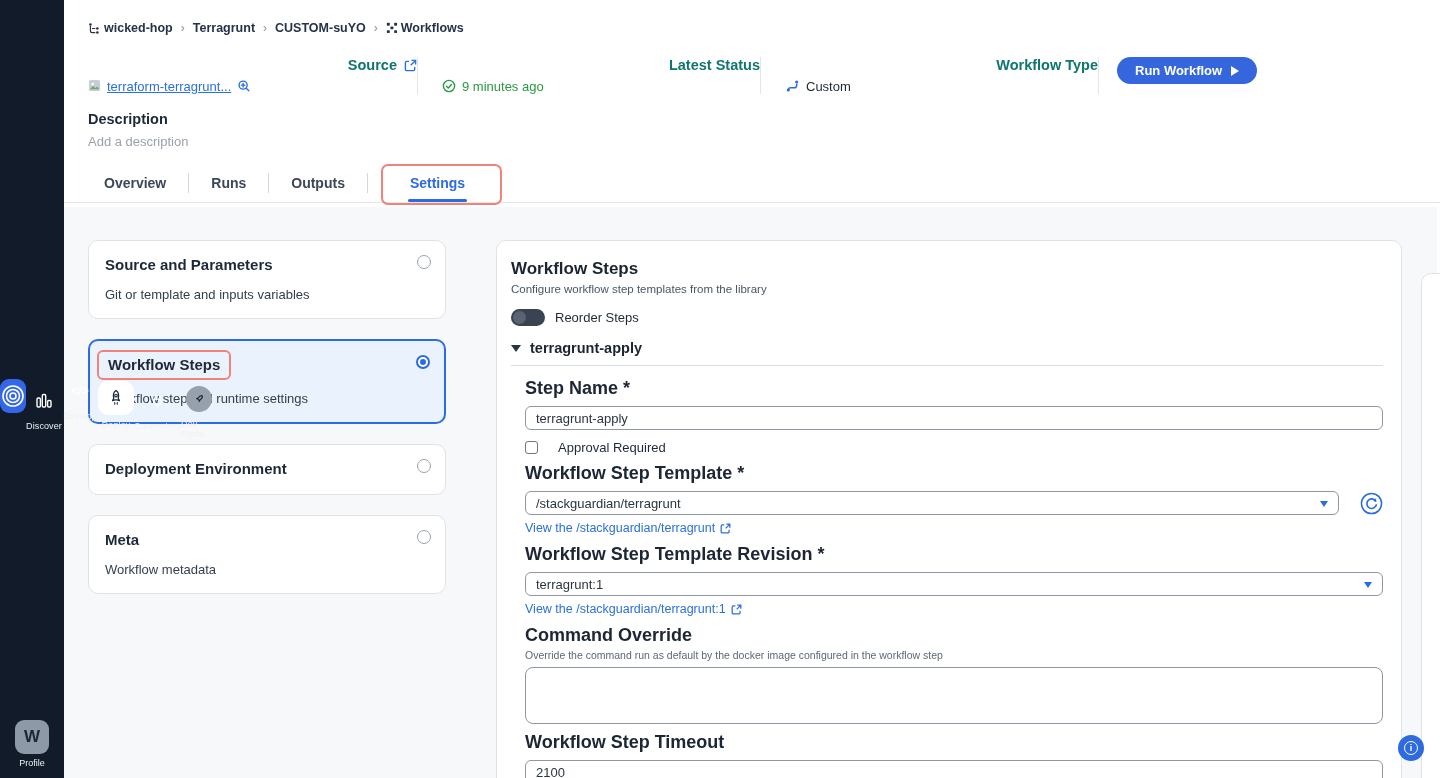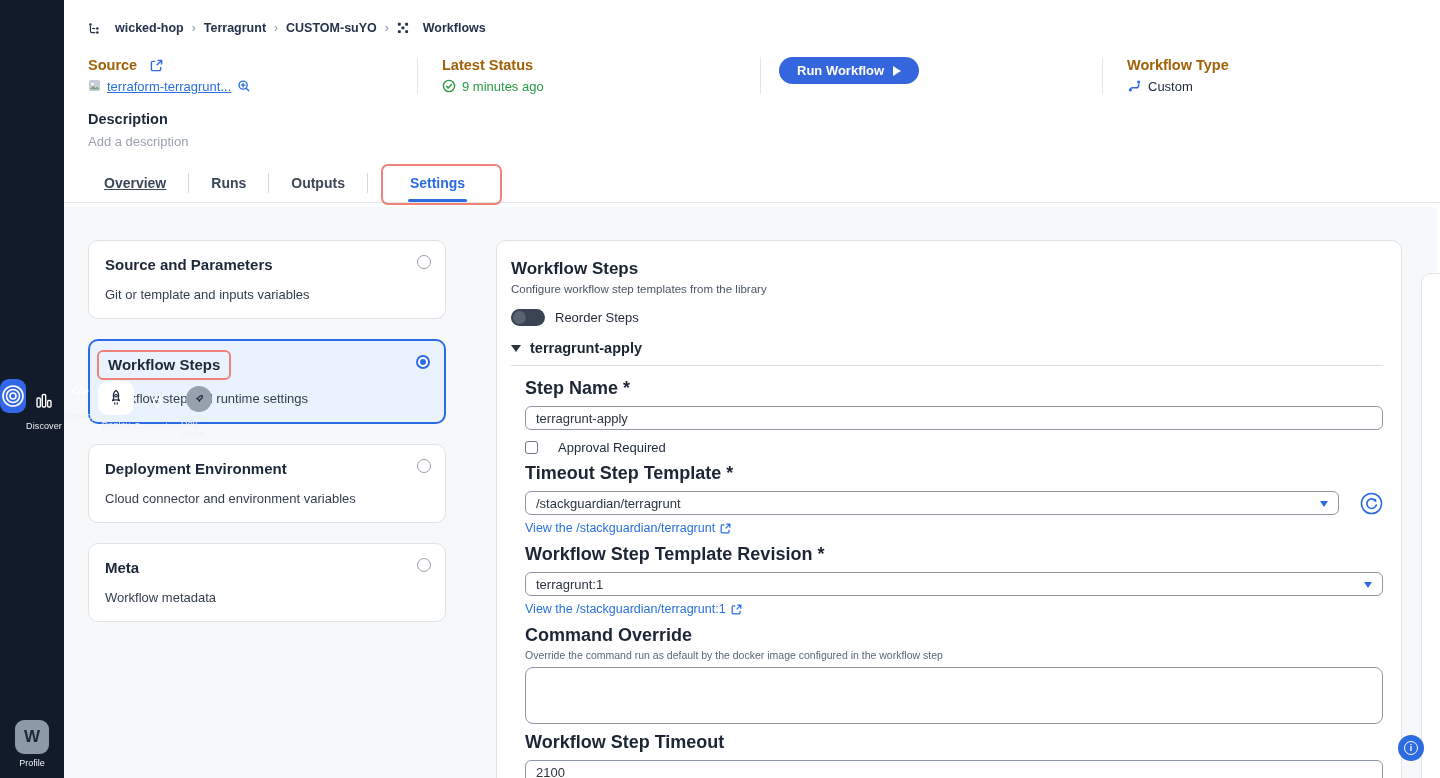--- a/index.html
+++ b/index.html
@@ -41,51 +41,51 @@
   }
   .profile-wrap .lbl { font-size: 9px; color: #eef1f5; margin-top: 4px; }
 
   
   .main { position: absolute; left: 64px; top: 0; width: 1376px; height: 778px; }
 
   .breadcrumb {
     display: flex; align-items: center; gap: 8px;
     padding: 21px 0 0 24px; font-size: 12.5px; font-weight: bold; color: #25334a;
   }
-  .crumb { display: flex; align-items: center; gap: 14px; cursor: pointer; }
+  .crumb { display: flex; align-items: center; gap: 3px; cursor: pointer; }
   .chev { color: #8a94a2; font-size: 12px; font-weight: normal; }
 
   
   .header-row { display: flex; margin-top: 22px; }
   .hcol { padding: 0 0 0 24px; }
   .hcol + .hcol { border-left: 1px solid #e2e5e9; }
   .hcol-1 { width: 353px; }
   .hcol-2 { width: 343px; }
   .hcol-3 { width: 338px; }
   .hcol-4 { flex: 1; padding-left: 18px; }
-  .hlabel { font-size: 14.5px; font-weight: bold; color: #a16207; display: flex; align-items: center; gap: 13px; }
+  .hlabel { font-size: 14.5px; font-weight: bold; color: #0f766e; display: flex; align-items: center; gap: 7px; justify-content: flex-end; }
   .hvalue { margin-top: 6px; font-size: 13px; display: flex; gap: 6px; }
   .src-link { color: #2970e0; text-decoration: underline; cursor: pointer; }
   .status-green { color: #279a43; }
   .run-btn {
     background: #3566dd; color: #fff; border: none; cursor: pointer;
     border-radius: 15px; height: 27px; padding: 0 18px;
     font-size: 13px; font-weight: bold; font-family: inherit;
     display: flex; align-items: center; gap: 9px;
   }
   .play-tri { width: 0; height: 0; border-top: 5px solid transparent; border-bottom: 5px solid transparent; border-left: 8px solid #ffffff; }
 
   .desc-block { padding-left: 24px; margin-top: 17px; }
   .desc-title { font-size: 14.5px; font-weight: bold; color: #1d2838; }
   .desc-placeholder { margin-top: 7px; font-size: 13px; color: #9aa2ad; cursor: text; }
 
   
   .tabs-row { display: flex; align-items: center; margin: 21px 0 0 24px; height: 26px; }
   .tab { font-size: 14px; font-weight: bold; color: #3c4757; padding: 0 12px; cursor: pointer; position: relative; height: 26px; display:flex; align-items:center; }
-  .tab:first-child { padding-left: 16px; text-decoration: underline; }
+  .tab:first-child { padding-left: 16px; }
   .tab-sep { width: 1px; height: 20px; background: #d4d8dd; margin: 0 10px; }
   .tab.active { color: #2b6be3; }
   .tab.active .tab-underline {
     position: absolute; left: 10px; right: 10px; bottom: -6px; height: 3px; background: #2b6be3; border-radius: 2px;
   }
   .anno-tab {
     position: absolute; left: -17px; top: -6px; right: -25px; bottom: -9px;
     border: 2px solid #ef8379; border-radius: 7px; pointer-events: none;
   }
   .tabs-divider { height: 1px; background: #e3e6e9; margin-top: 6px; }
@@ -309,39 +309,39 @@
       </div>
       <div class="hvalue">
         <svg width="14" height="14" viewBox="0 0 16 16">
           <circle cx="8" cy="8" r="6.4" fill="none" stroke="#279a43" stroke-width="1.6"></circle>
           <path d="M5.2 8.2l2 2 3.6-4" fill="none" stroke="#279a43" stroke-width="1.6" stroke-linecap="round" stroke-linejoin="round"></path>
         </svg>
         <span class="status-green">9 minutes ago</span>
       </div>
     </div>
 
+    <div class="hcol hcol-3">
+      <div class="hlabel">
+        <span>Workflow Type</span>
+      </div>
+      <div class="hvalue">
+        <svg width="15" height="14" viewBox="0 0 16 16">
+          <circle cx="12.8" cy="3.4" r="1.8" fill="#2b6be3"></circle>
+          <circle cx="3.2" cy="12.6" r="1.8" fill="#2b6be3"></circle>
+          <path d="M12.8 5.5v2a2.5 2.5 0 0 1-2.5 2.5H5.7a2.5 2.5 0 0 0-2.5 2.5" fill="none" stroke="#2b6be3" stroke-width="1.7"></path>
+        </svg>
+        <span>Custom</span>
+      </div>
+    </div>
+
     <div class="hcol hcol-4">
       <button class="run-btn">
         <span>Run Workflow</span>
         <span class="play-tri"></span>
       </button>
-    </div>
-
-    <div class="hcol hcol-3">
-      <div class="hlabel">
-        <span>Workflow Type</span>
-      </div>
-      <div class="hvalue">
-        <svg width="15" height="14" viewBox="0 0 16 16">
-          <circle cx="12.8" cy="3.4" r="1.8" fill="#2b6be3"></circle>
-          <circle cx="3.2" cy="12.6" r="1.8" fill="#2b6be3"></circle>
-          <path d="M12.8 5.5v2a2.5 2.5 0 0 1-2.5 2.5H5.7a2.5 2.5 0 0 0-2.5 2.5" fill="none" stroke="#2b6be3" stroke-width="1.7"></path>
-        </svg>
-        <span>Custom</span>
-      </div>
     </div>
   </div>
 
   <div class="desc-block">
     <div class="desc-title">Description</div>
     <div class="desc-placeholder">Add a description</div>
   </div>
 
   <div class="tabs-row">
     <div class="tab">
@@ -378,21 +378,20 @@
         <div class="nav-card selected">
           <span class="anno-title">
             <span class="nc-title">Workflow Steps</span>
           </span>
           <div class="nc-sub" style="margin-top:11px">Workflow step and runtime settings</div>
           <span class="radio checked"></span>
         </div>
 
         <div class="nav-card">
           <div class="nc-title">Deployment Environment</div>
-          <div class="nc-sub">Cloud connector and environment variables</div>
           <span class="radio"></span>
         </div>
 
         <div class="nav-card">
           <div class="nc-title">Meta</div>
           <div class="nc-sub">Workflow metadata</div>
           <span class="radio"></span>
         </div>
       </div>
 
@@ -415,21 +414,21 @@
         <div class="form-body">
 
           <div class="f-label">Step Name *</div>
           <input class="text-input" type="text" value="terragrunt-apply" style="">
 
           <div class="checkbox-row">
             <span class="checkbox"></span>
             <span class="checkbox-lbl">Approval Required</span>
           </div>
 
-          <div class="f-label">Timeout Step Template *</div>
+          <div class="f-label">Workflow Step Template *</div>
           <div class="select-row">
             <div class="select-box">
               <span>/stackguardian/terragrunt</span>
               <span class="select-caret"></span>
             </div>
             <button class="refresh-btn">
               <svg width="23" height="23" viewBox="0 0 24 24">
                 <circle cx="12" cy="12" r="10.5" fill="none" stroke="#2b6be3" stroke-width="1.6"></circle>
                 <path d="M16.4 9.5a5 5 0 1 0 .6 4" fill="none" stroke="#2b6be3" stroke-width="1.7" stroke-linecap="round"></path>
                 <path d="M16.8 6.4v3.3h-3.3z" fill="#2b6be3"></path>

